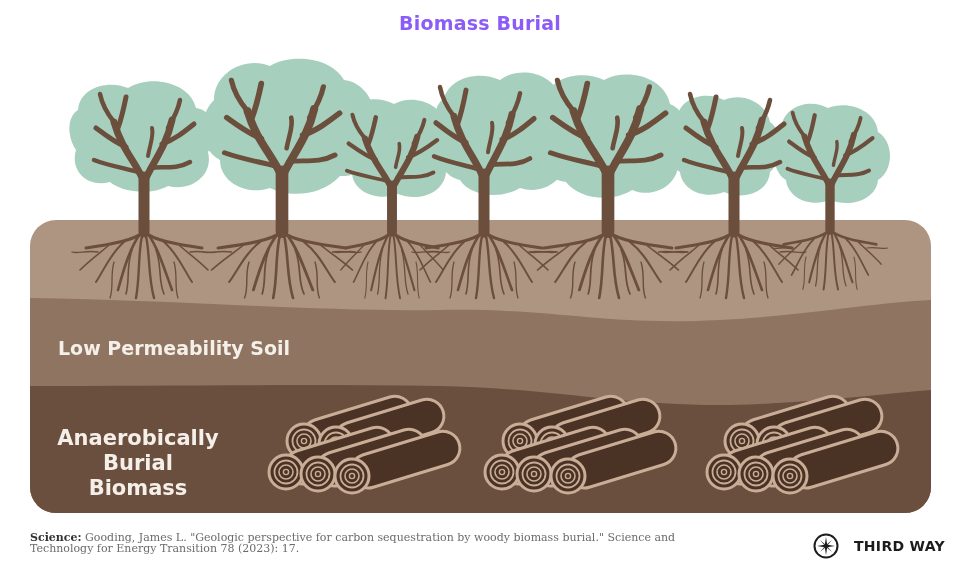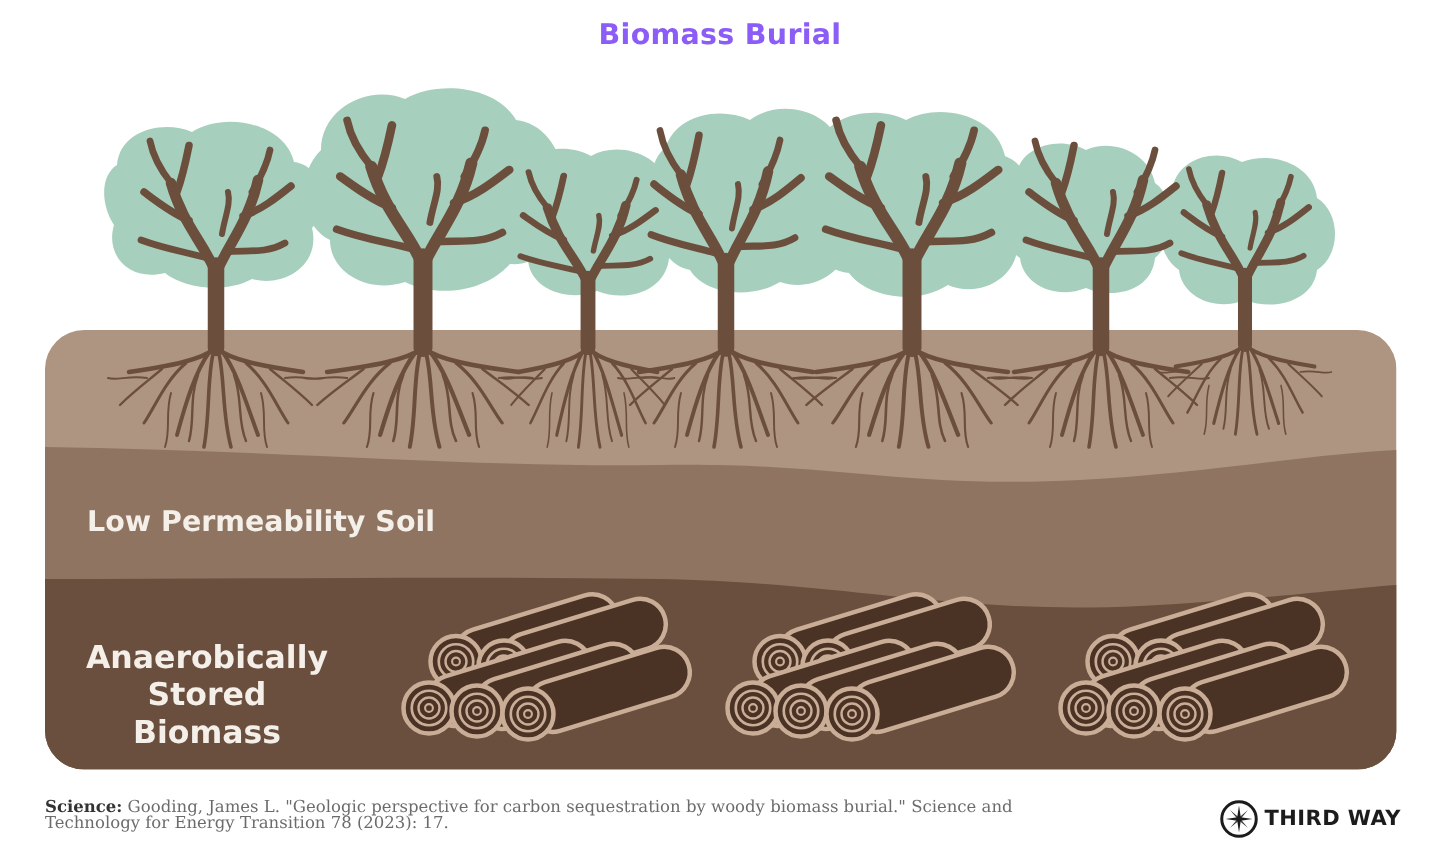--- a/index.html
+++ b/index.html
@@ -24,21 +24,21 @@
 
     .footer-source {
       position: absolute; left: 30px; top: 532px; width: 700px;
       font-family: "DejaVu Serif", serif; font-size: 11px; line-height: 11px;
       color: #6b6b6b;
     }
     .footer-source .src-label { font-weight: bold; color: #333333; }
 
     .brand {
       position: absolute; left: 813px; top: 533px; height: 26px;
-      display: flex; align-items: center; gap: 4px;
+      display: flex; align-items: center; gap: 15px;
     }
     .brand-name {
       font-family: "DejaVu Sans", sans-serif; font-weight: bold; font-size: 14px;
       color: #1c1c1c; letter-spacing: 0.3px;
     }
   </style>
 </head>
 <body>
 
 <div class="title">Biomass Burial</div>
@@ -160,21 +160,21 @@
     <g>
       <use href="#logPile" transform="translate(270,404)"></use>
       <use href="#logPile" transform="translate(486,404)"></use>
       <use href="#logPile" transform="translate(708,404)"></use>
     </g>
   </svg>
 
   <div class="layer-label label-soil">Low Permeability Soil</div>
   <div class="layer-label label-biomass">
     <div>Anaerobically</div>
-    <div>Stored Biomass</div>
+    <div>Burial Biomass</div>
   </div>
 </div>
 
 <div class="footer-source">
   <span class="src-label">Science:</span><span> Gooding, James L. "Geologic perspective for carbon sequestration by woody biomass burial." Science and Technology for Energy Transition 78 (2023): 17.</span>
 </div>
 
 <div class="brand">
   <svg width="26" height="26" viewBox="0 0 26 26" xmlns="http://www.w3.org/2000/svg">
     <circle cx="13" cy="13" r="11.5" fill="none" stroke="#1c1c1c" stroke-width="2"></circle>

